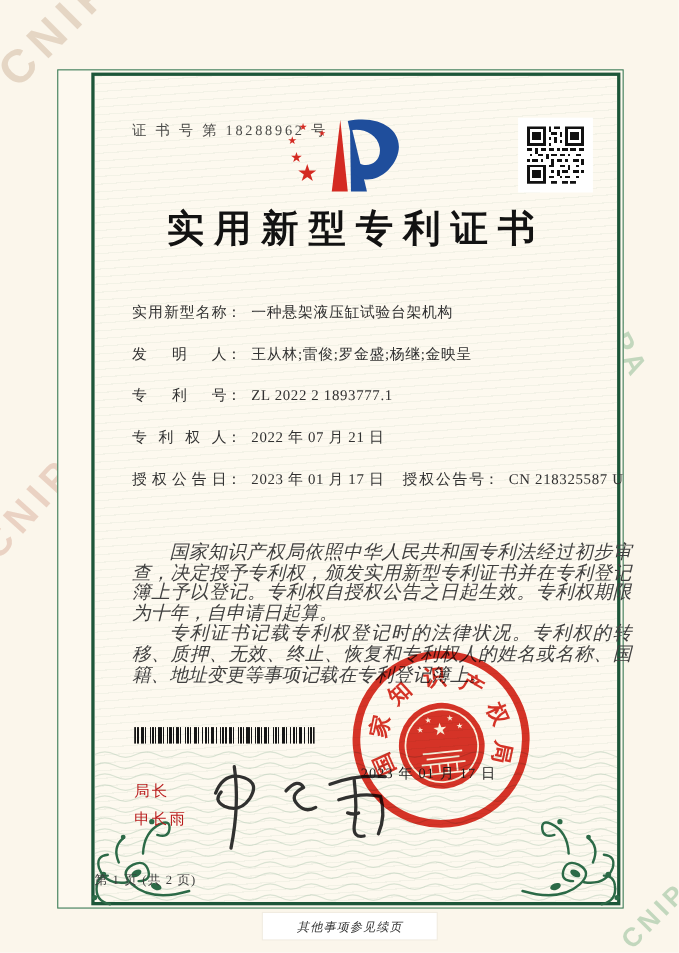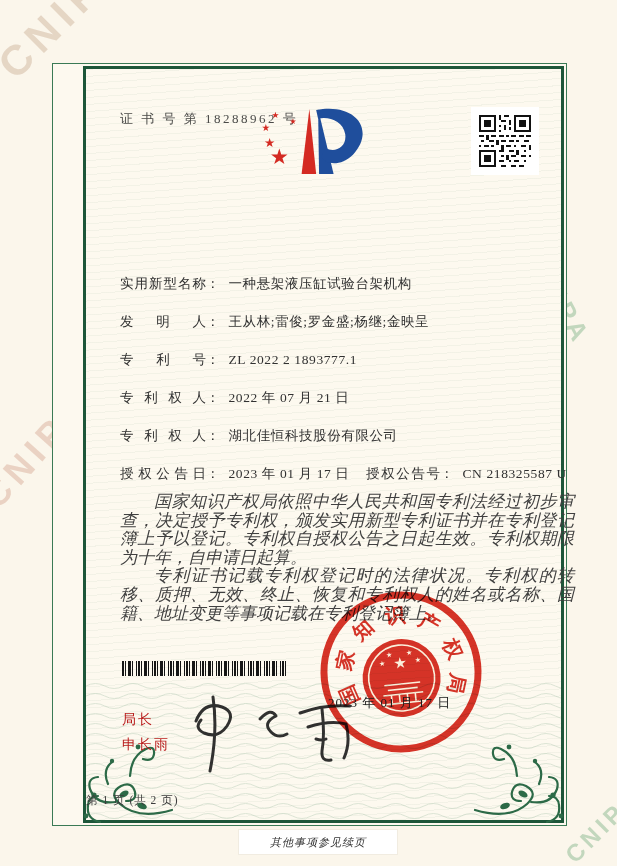--- a/index.html
+++ b/index.html
@@ -176,36 +176,34 @@
               <rect x="15" y="1" width="5" height="5" fill="#fff"></rect>
               <rect x="1" y="15" width="5" height="5" fill="#fff"></rect>
             <rect x="2" y="2" width="3" height="3"></rect>
               <rect x="16" y="2" width="3" height="3"></rect>
               <rect x="2" y="16" width="3" height="3"></rect>
             <path d="M8 0h1v2h-1zM10 0h2v1h-2zM9 2h2v1h-2zM12 2h1v2h-1zM8 4h1v1h-1zM10 4h1v2h-1zM12 5h1v1h-1zM8 6h1v1h-1zM0 8h2v1h-2zM3 8h1v2h-1zM5 8h2v1h-2zM8 8h2v1h-2zM11 8h1v1h-1zM13 8h2v1h-2zM16 8h2v1h-2zM19 8h2v1h-2zM1 10h1v1h-1zM4 10h2v1h-2zM7 10h1v2h-1zM9 10h2v1h-2zM12 10h2v1h-2zM15 10h1v1h-1zM18 10h2v1h-2zM0 12h1v1h-1zM2 12h2v1h-2zM5 12h1v1h-1zM9 12h1v2h-1zM11 12h2v1h-2zM14 12h1v1h-1zM17 12h2v1h-2zM20 12h1v2h-1zM8 14h2v1h-2zM12 14h2v1h-2zM15 14h1v2h-1zM18 14h1v1h-1zM9 16h1v1h-1zM11 16h1v2h-1zM13 16h2v1h-2zM17 16h2v1h-2zM20 16h1v1h-1zM8 18h2v1h-2zM12 18h1v1h-1zM14 18h2v1h-2zM18 18h1v1h-1zM9 20h2v1h-2zM13 20h2v1h-2zM16 20h2v1h-2z"></path>
           </g>
         </svg>
       </div>
 
+      <h1 class="title">实用新型专利证书</h1>
 
       <div class="fields">
         <div class="frow">
           <span class="flabel">实用新型名称</span><span class="fcolon">：</span><span class="fvalue">一种悬架液压缸试验台架机构</span>
         </div>
         <div class="frow">
           <span class="flabel">发明人</span><span class="fcolon">：</span><span class="fvalue">王从林;雷俊;罗金盛;杨继;金映呈</span>
         </div>
         <div class="frow">
           <span class="flabel">专利号</span><span class="fcolon">：</span><span class="fvalue">ZL 2022 2 1893777.1</span>
         </div>
         <div class="frow">
           <span class="flabel">专利权人</span><span class="fcolon">：</span><span class="fvalue">2022 年 07 月 21 日</span>
-        </div>
-        <div class="frow">
-          <span class="flabel">专利权人</span><span class="fcolon">：</span><span class="fvalue">湖北佳恒科技股份有限公司</span>
         </div>
         <div class="frow">
           <span class="flabel">授权公告日</span><span class="fcolon">：</span><span class="fvalue">2023 年 01 月 17 日</span>
           <span class="fgroup2">
             <span class="flabel">授权公告号</span><span class="fcolon">：</span><span class="fvalue">CN 218325587 U</span>
           </span>
         </div>
       </div>
 
       <div class="paras">

